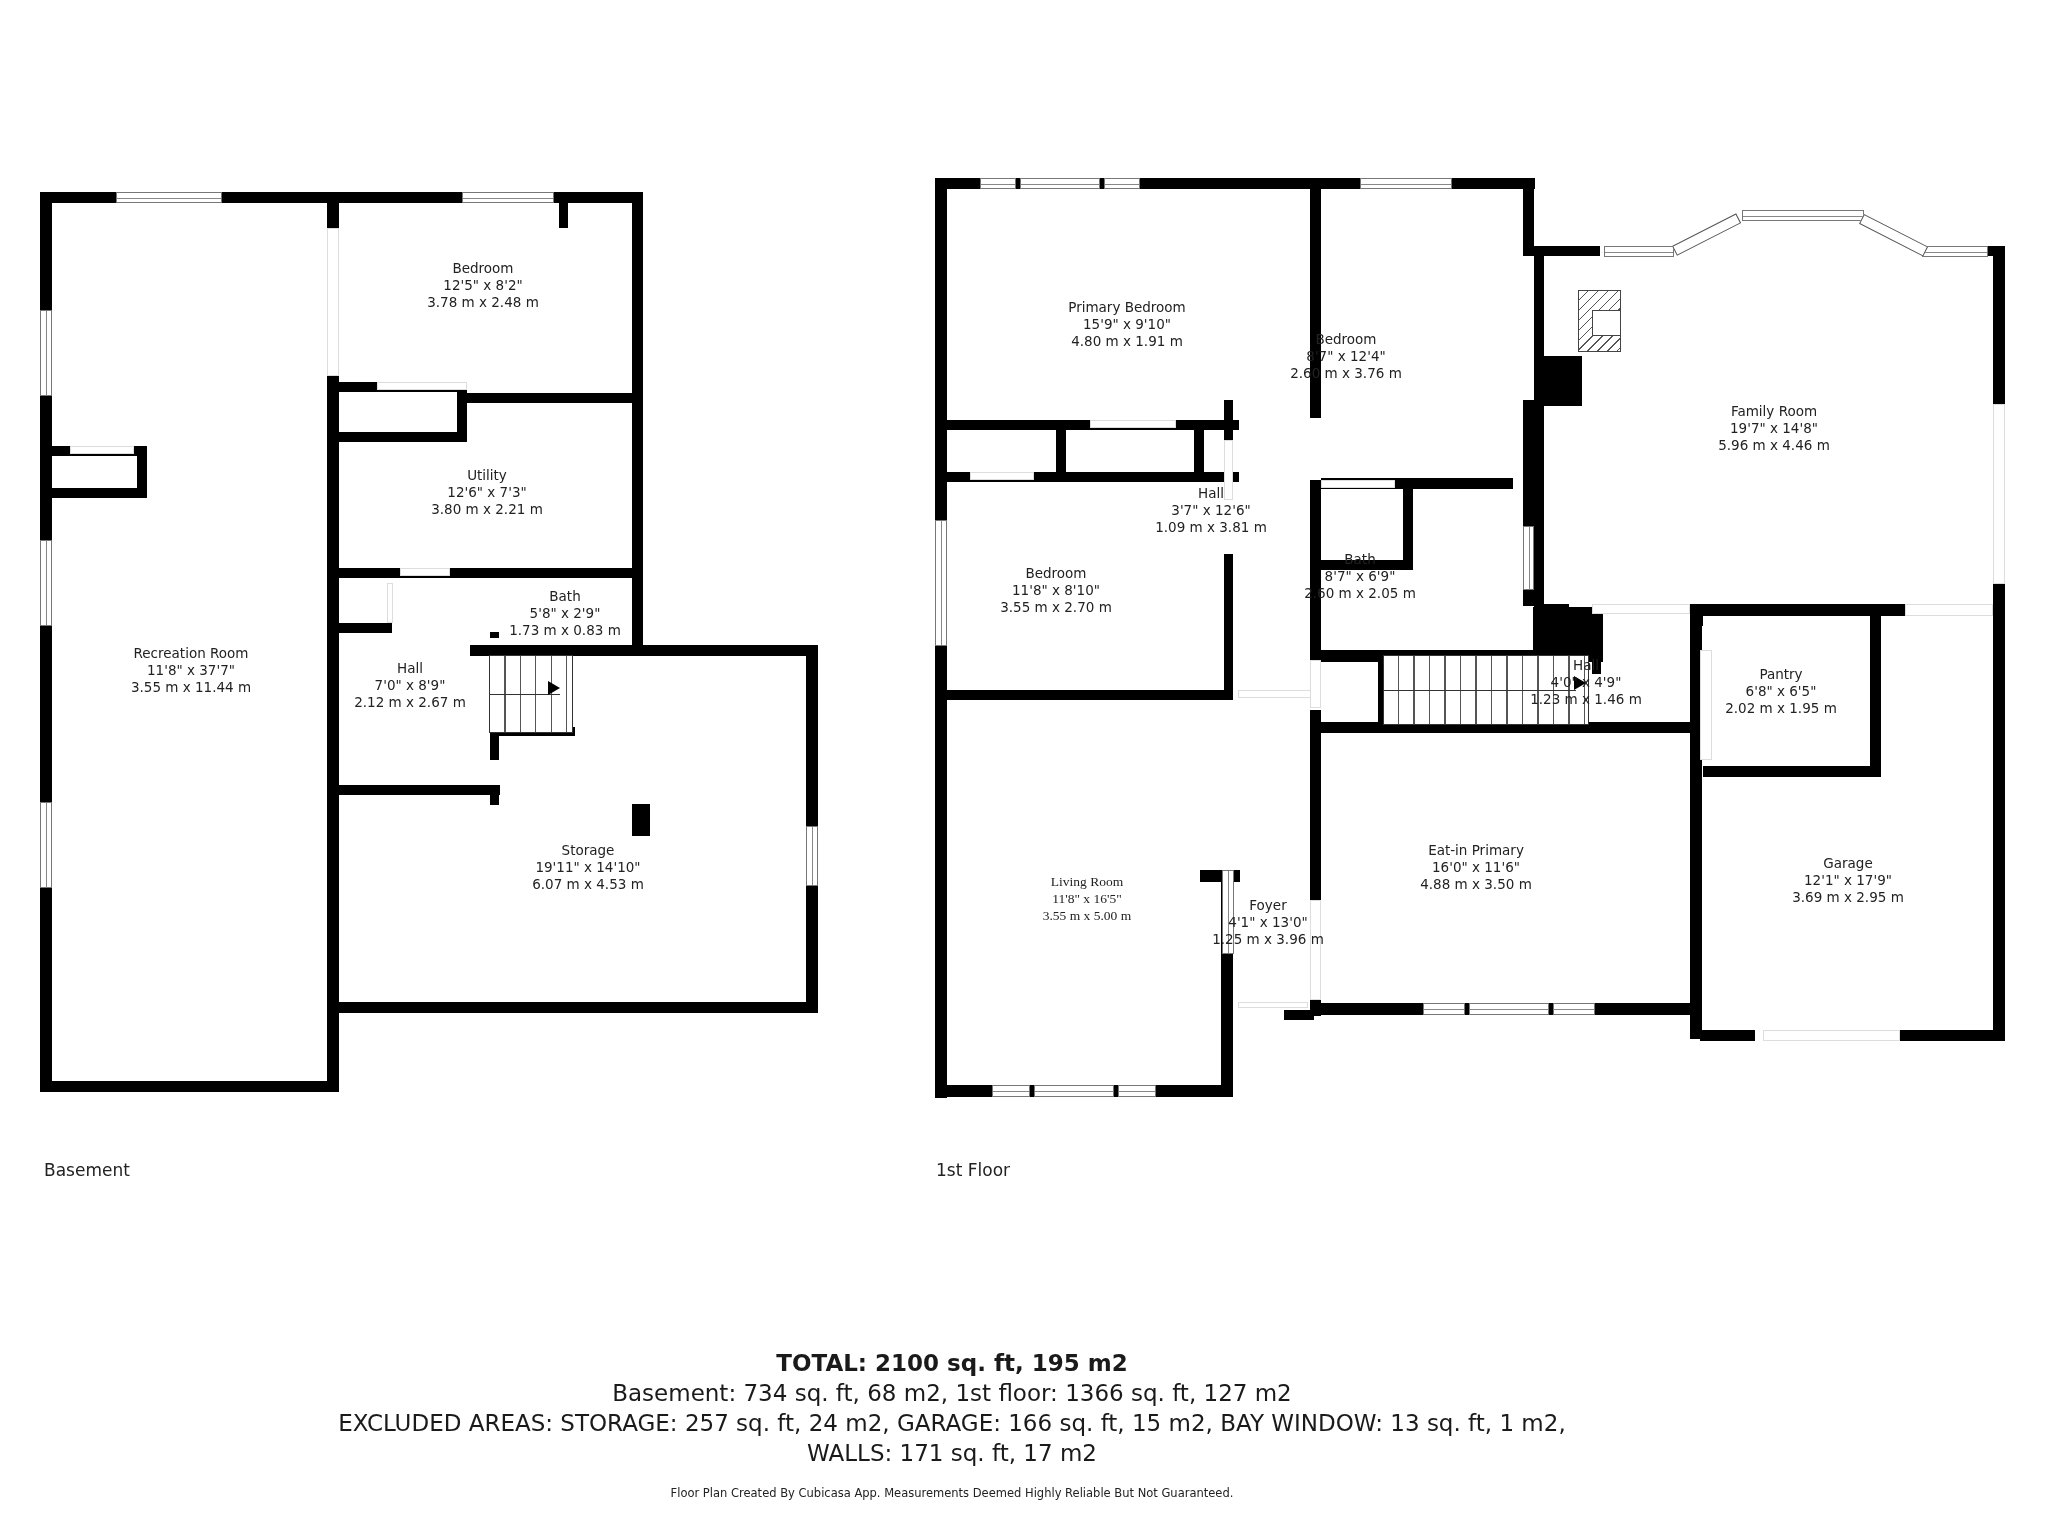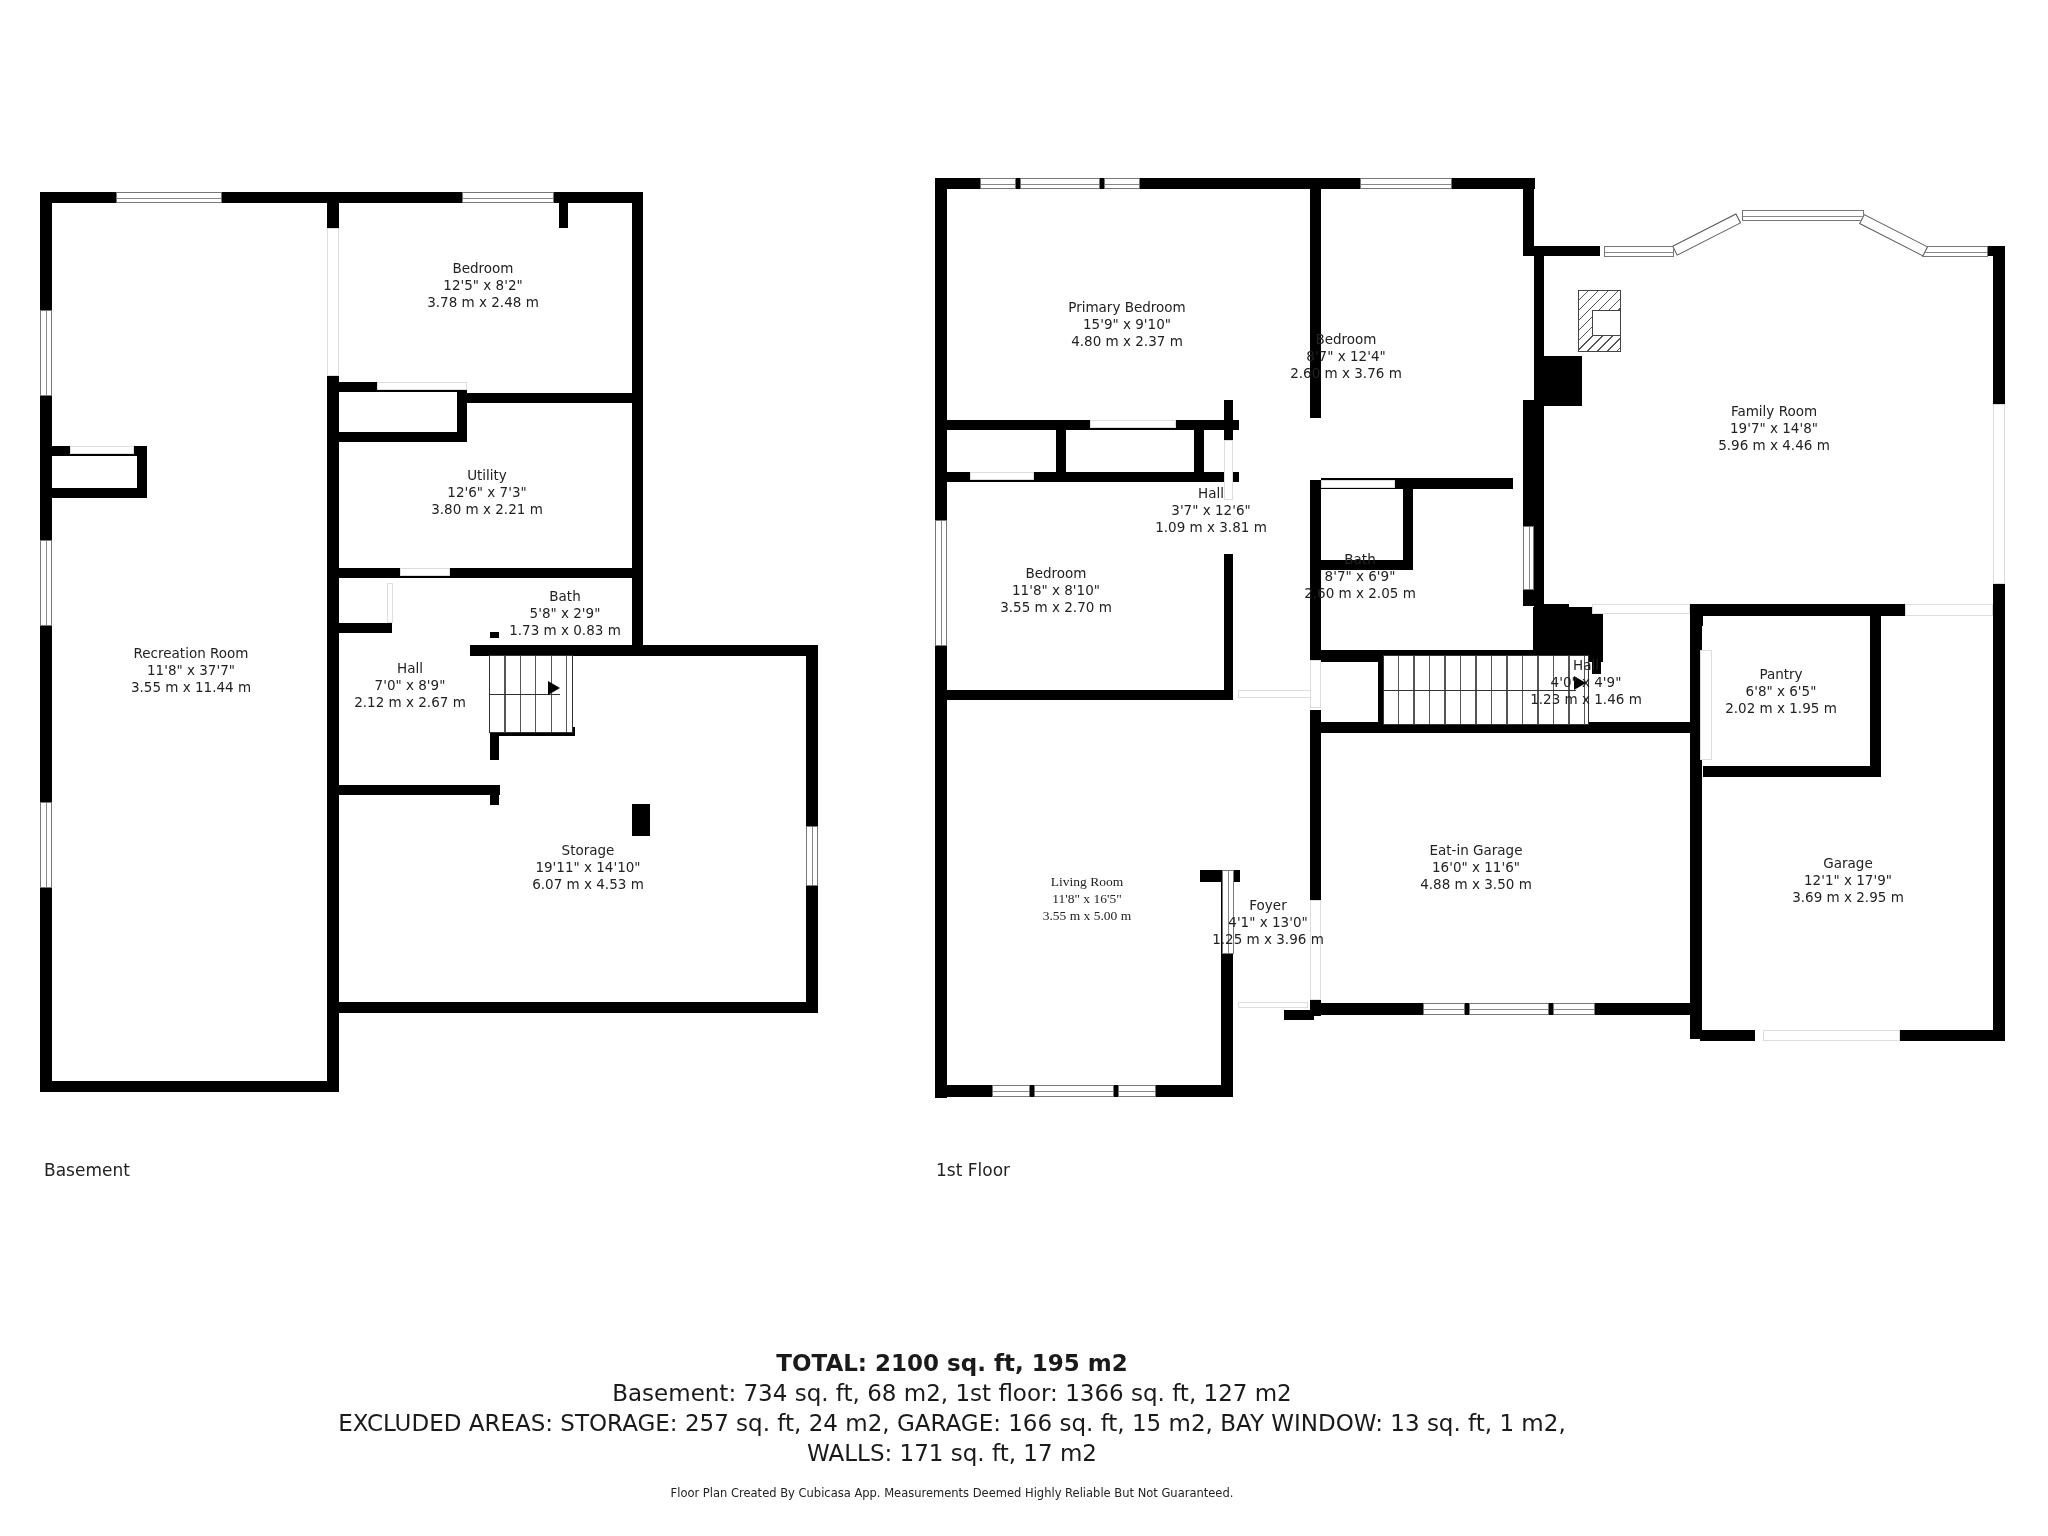--- a/index.html
+++ b/index.html
@@ -176,21 +176,21 @@
       </div>
       <div class="room" style="left: 588px; top: 867px;">
         <div>Storage</div>
         <div>19'11" x 14'10"</div>
         <div>6.07 m x 4.53 m</div>
       </div>
       <div class="floor-label" style="left: 936px; top: 1160px;">1st Floor</div>
       <div class="room" style="left: 1127px; top: 324px;">
         <div>Primary Bedroom</div>
         <div>15'9" x 9'10"</div>
-        <div>4.80 m x 2.37 m</div>
+        <div>4.80 m x 1.91 m</div>
       </div>
       <div class="room" style="left: 1346px; top: 356px;">
         <div>Bedroom</div>
         <div>8'7" x 12'4"</div>
         <div>2.60 m x 3.76 m</div>
       </div>
       <div class="room" style="left: 1774px; top: 428px;">
         <div>Family Room</div>
         <div>19'7" x 14'8"</div>
         <div>5.96 m x 4.46 m</div>
@@ -214,21 +214,21 @@
         <div>Hall</div>
         <div>4'0" x 4'9"</div>
         <div>1.23 m x 1.46 m</div>
       </div>
       <div class="room" style="left: 1781px; top: 691px;">
         <div>Pantry</div>
         <div>6'8" x 6'5"</div>
         <div>2.02 m x 1.95 m</div>
       </div>
       <div class="room" style="left: 1476px; top: 867px;">
-        <div>Eat-in Garage</div>
+        <div>Eat-in Primary</div>
         <div>16'0" x 11'6"</div>
         <div>4.88 m x 3.50 m</div>
       </div>
       <div class="room" style="left: 1087px; top: 898px; font-family: Liberation Serif, serif;">
         <div>Living Room</div>
         <div>11'8" x 16'5"</div>
         <div>3.55 m x 5.00 m</div>
       </div>
       <div class="room" style="left: 1848px; top: 880px;">
         <div>Garage</div>

